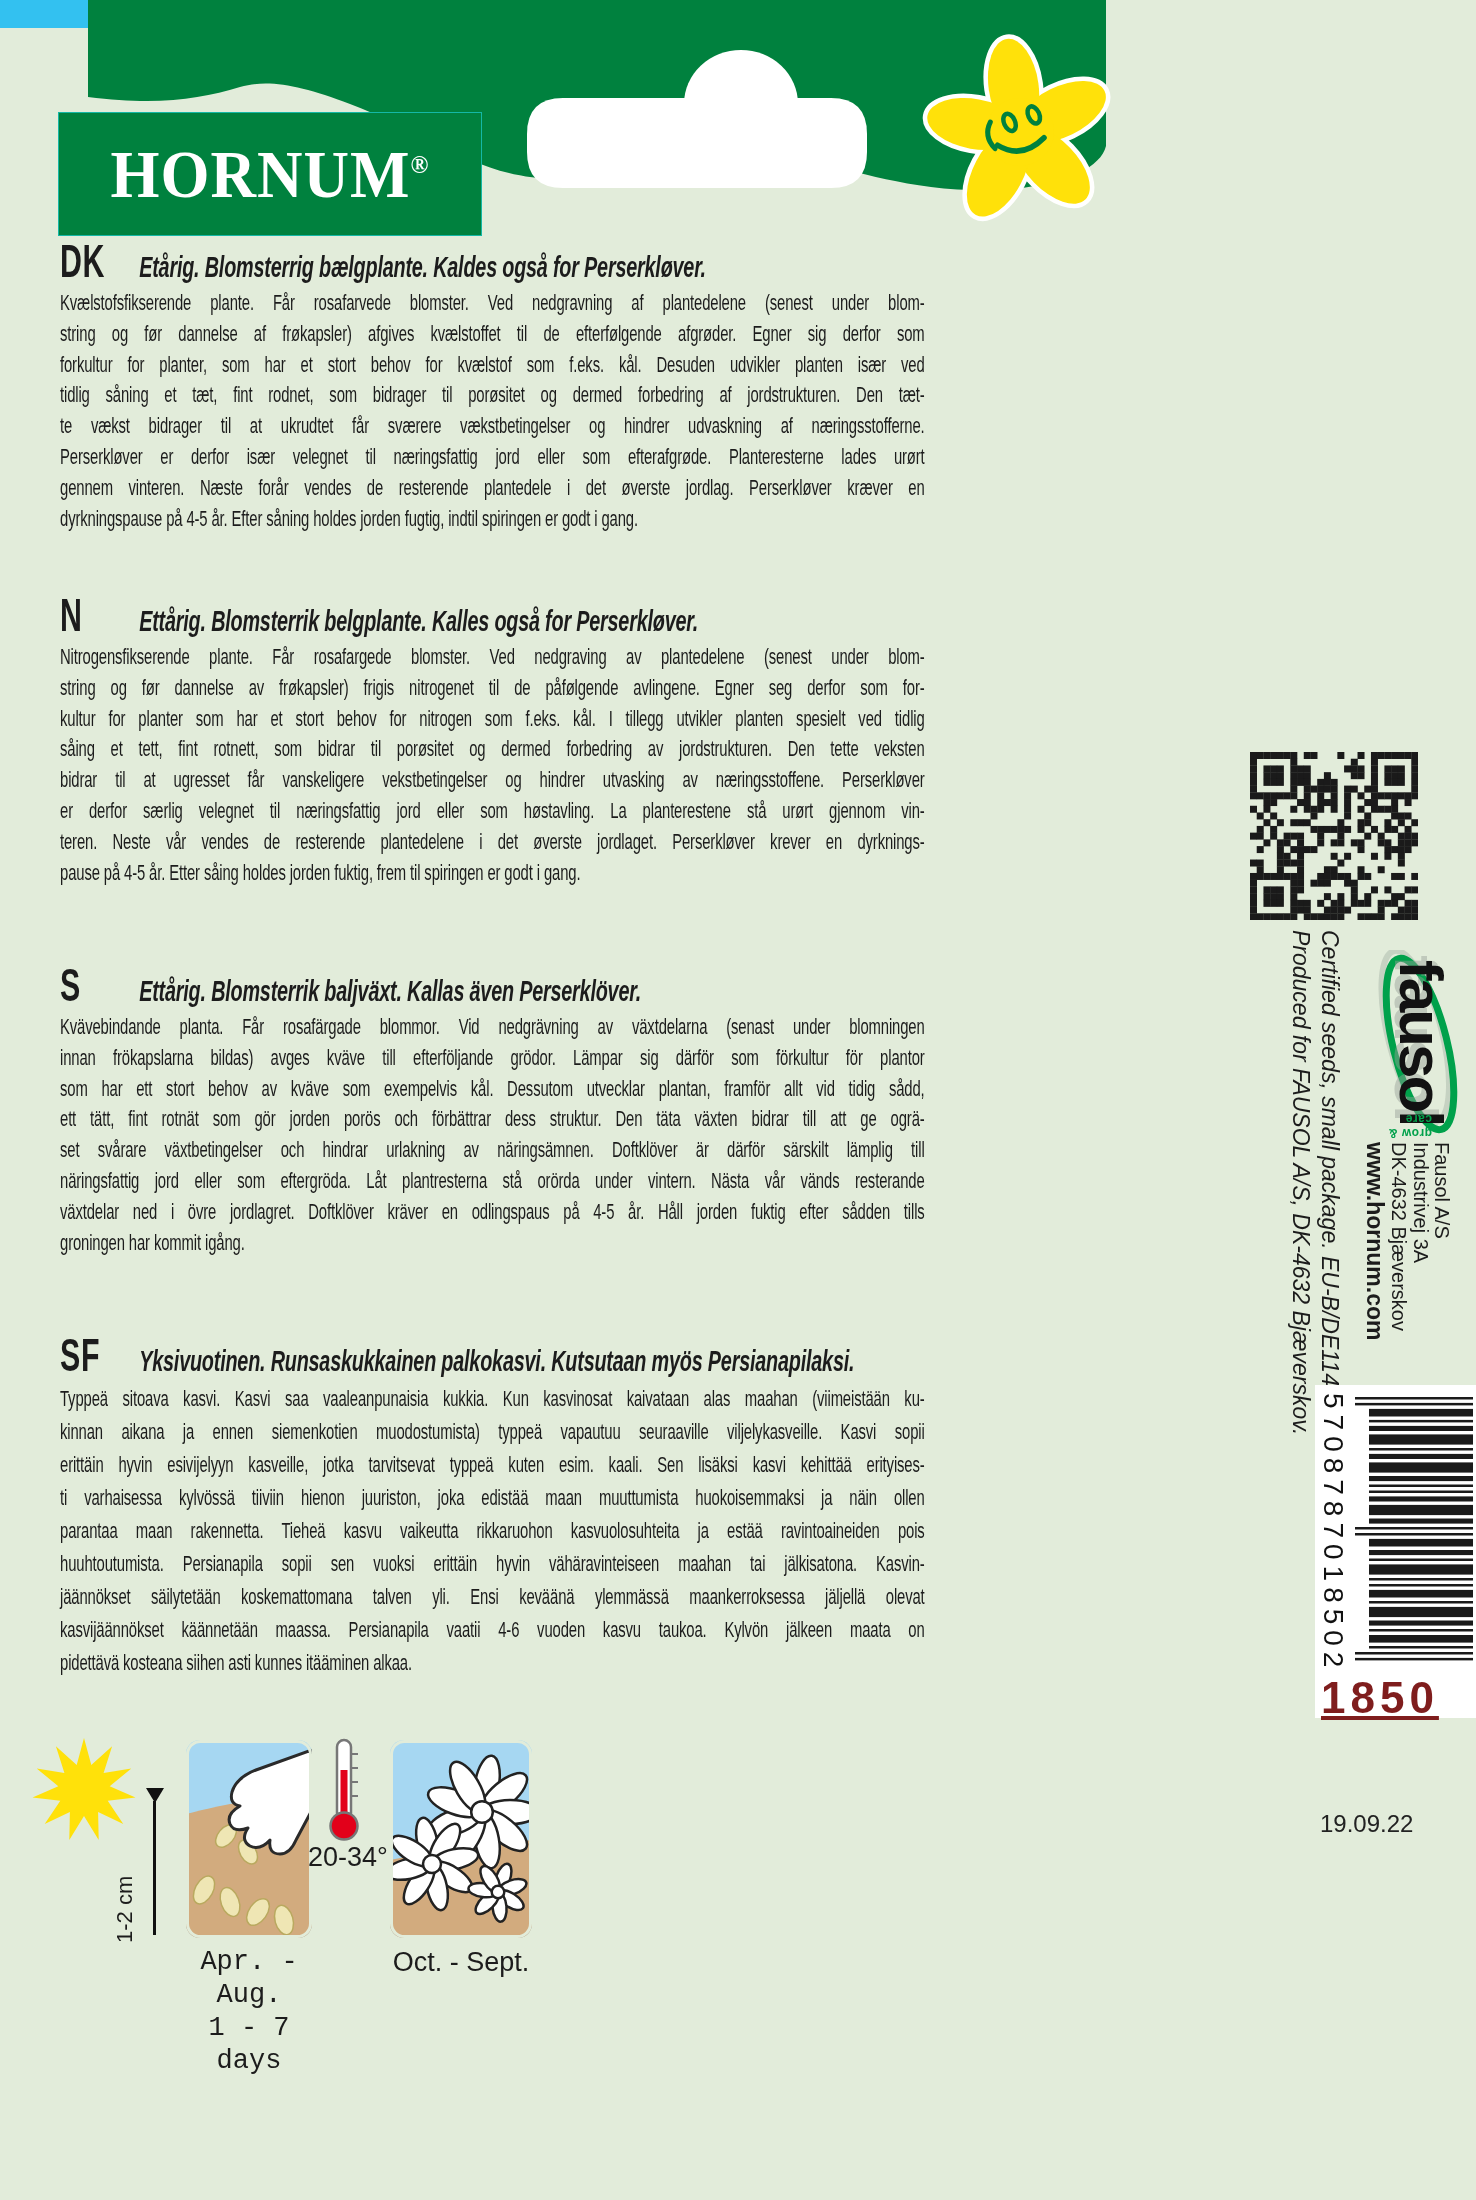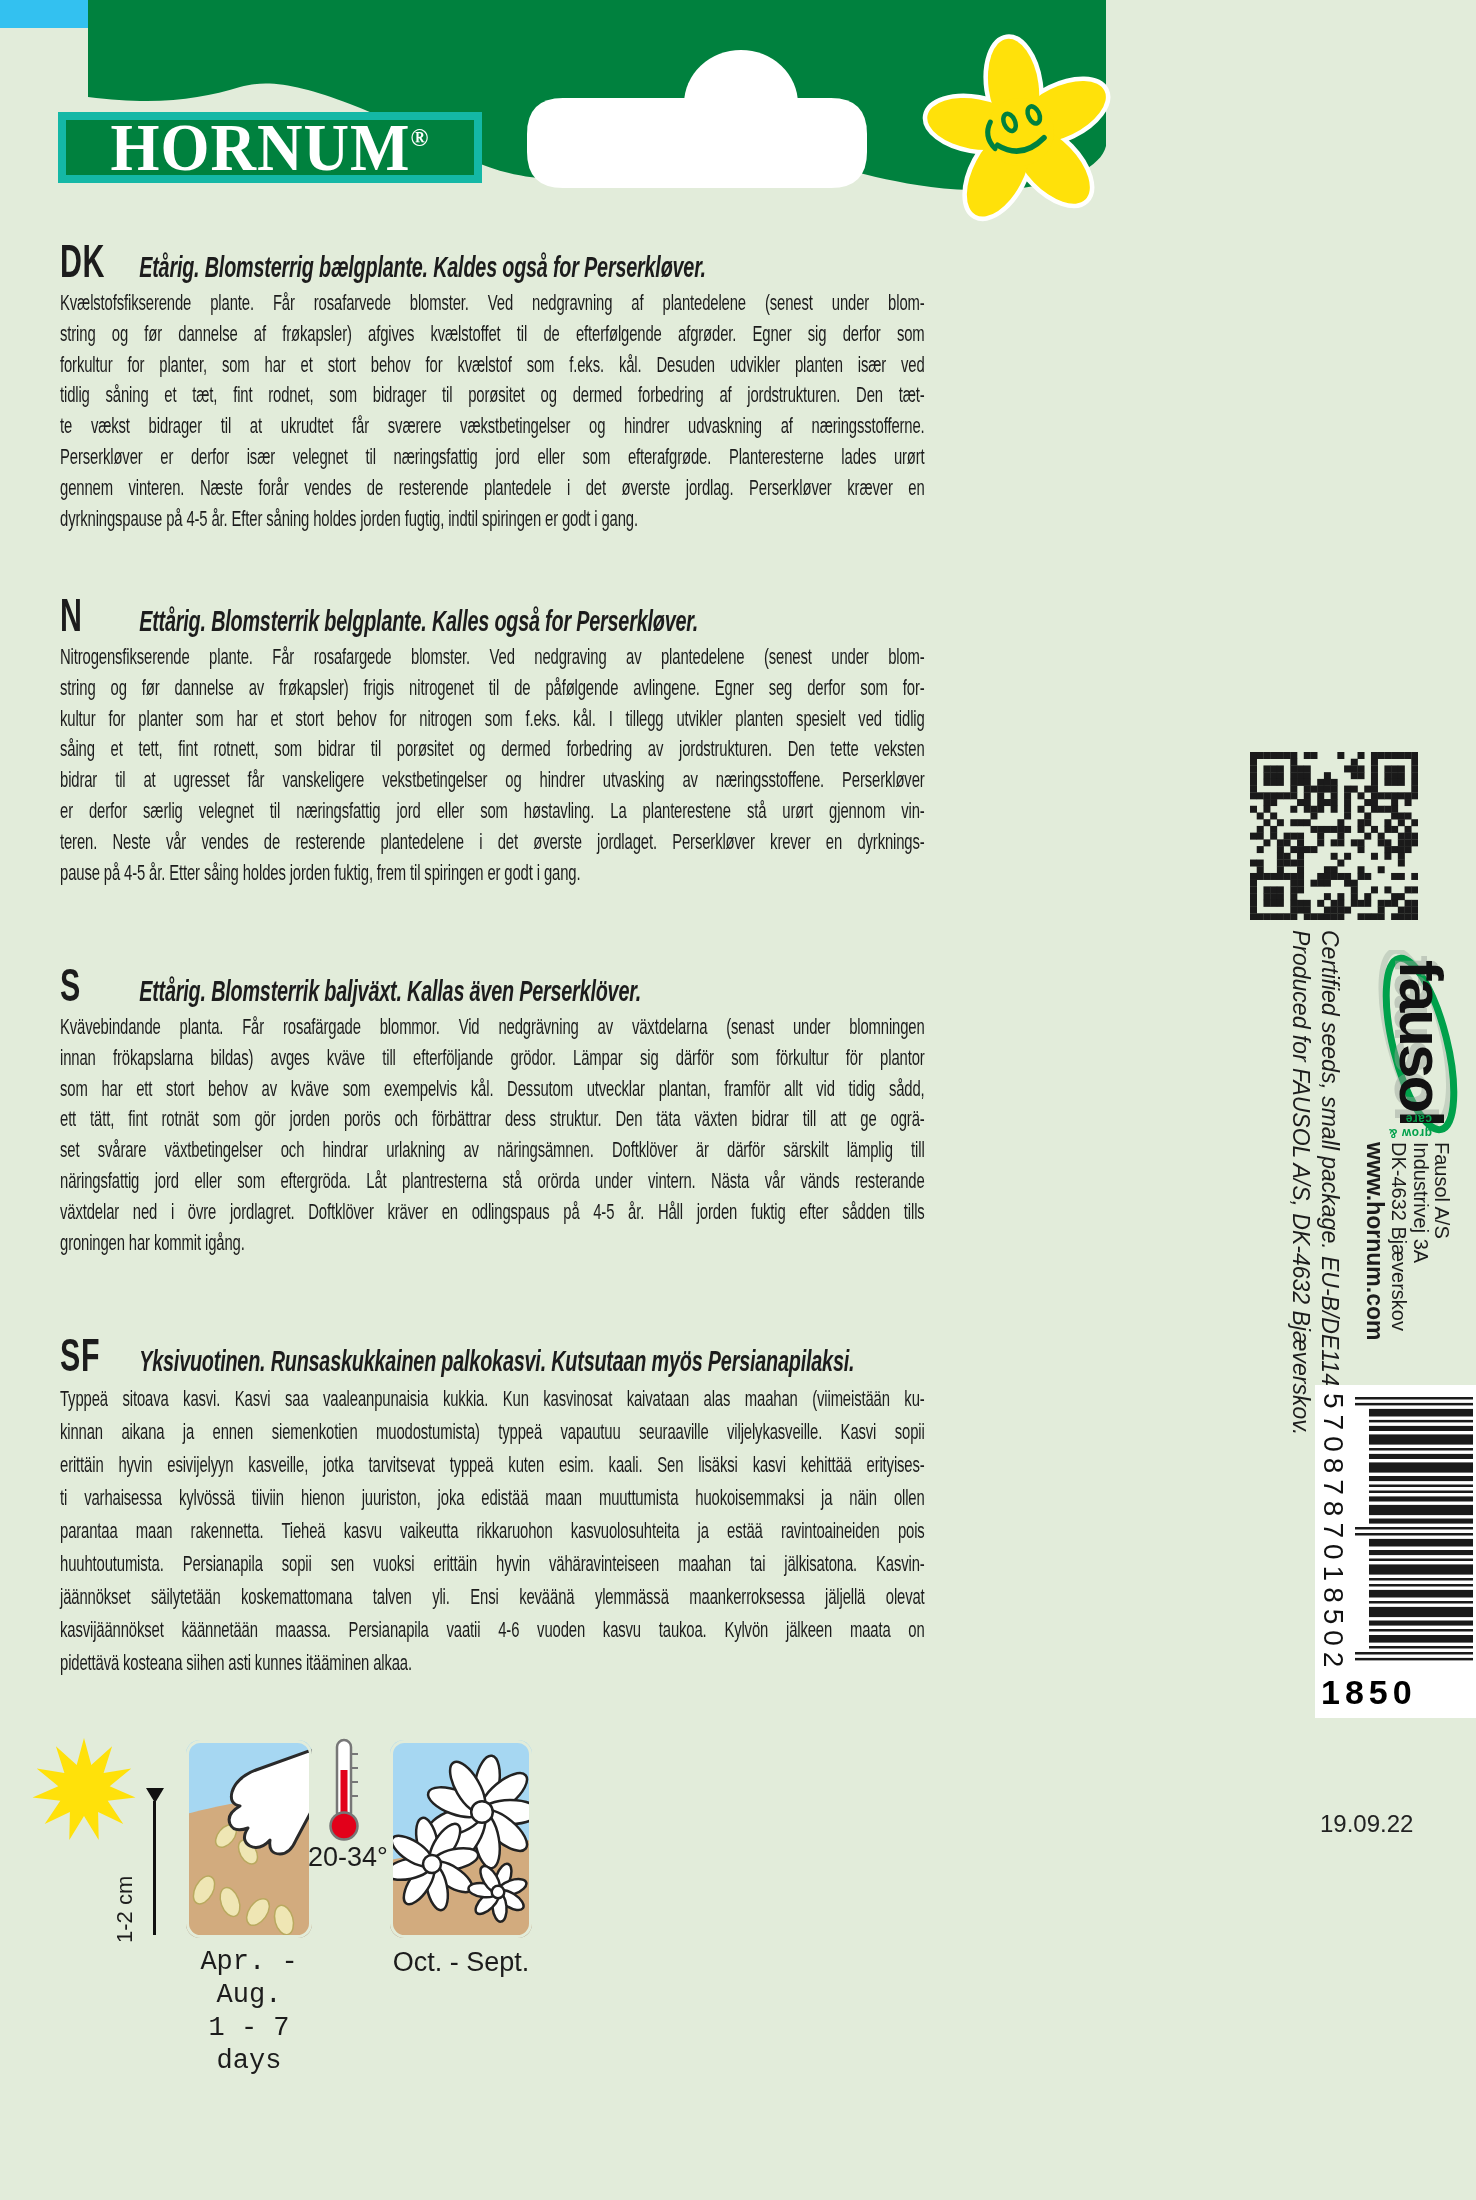--- a/index.html
+++ b/index.html
@@ -4,22 +4,22 @@
 <style>
   html,body{margin:0;padding:0;}
   body{
     width:1476px;height:2200px;position:relative;overflow:hidden;
     background:#e2ecda;color:#1c1c1c;
     font-family:"Liberation Sans",sans-serif;
   }
   
   .header-art{position:absolute;left:0;top:0;width:1476px;height:240px;}
   .brand-box{
-    position:absolute;left:58px;top:112px;width:424px;height:71px;
-    background:#00813e;border:8px solid #14b8a6;box-sizing:border-box;
+    position:absolute;left:58px;top:112px;width:424px;height:124px;
+    background:#00813e;border:1px solid #14b8a6;box-sizing:border-box;
     display:flex;align-items:center;justify-content:center;
   }
   .brand-text{
     font-family:"Liberation Serif",serif;font-weight:700;color:#ffffff;
     font-size:63px;letter-spacing:1px;line-height:1;transform:scaleY(1.08);
   }
   .brand-reg{font-size:24px;vertical-align:22px;font-family:"Liberation Serif",serif;}
   
   .section{position:absolute;left:60px;width:1310px;transform:scaleX(0.66);transform-origin:0 0;}
   .sec-head{display:flex;align-items:baseline;height:54px;}
@@ -67,21 +67,21 @@
     writing-mode:vertical-rl;font-size:20px;line-height:21.5px;white-space:nowrap;
   }
   .addr .website{font-weight:bold;font-size:23px;line-height:27px;}
   
   .barcode-box{position:absolute;left:1315px;top:1385px;width:161px;height:333px;background:#ffffff;}
   .ean{
     position:absolute;left:2px;top:8px;height:300px;
     writing-mode:vertical-rl;font-size:28px;letter-spacing:6px;color:#111;
   }
   .bars{position:absolute;left:40px;top:10px;}
-  .item-number{position:absolute;left:6px;top:288px;font-size:34px;font-weight:bold;letter-spacing:5px;color:#000000;}
+  .item-number{position:absolute;left:6px;top:288px;font-size:44px;font-weight:bold;letter-spacing:5px;color:#7f1d1d;text-decoration:underline;}
   .date{position:absolute;left:1320px;top:1810px;font-size:24px;color:#222;}
 </style>
 </head>
 <body>
 
 <svg class="header-art" viewBox="0 0 1476 240">
   <rect x="0" y="0" width="88" height="28" fill="#33c1f0"></rect>
   <path fill="#00813e" d="M88,0 H1106 V146
     C1100,172 1048,192 972,190 C892,188 854,166 796,163 C754,161 734,168 696,171
     C656,174 616,179 558,179 C478,179 430,134 350,104 C300,85 268,79 240,87

